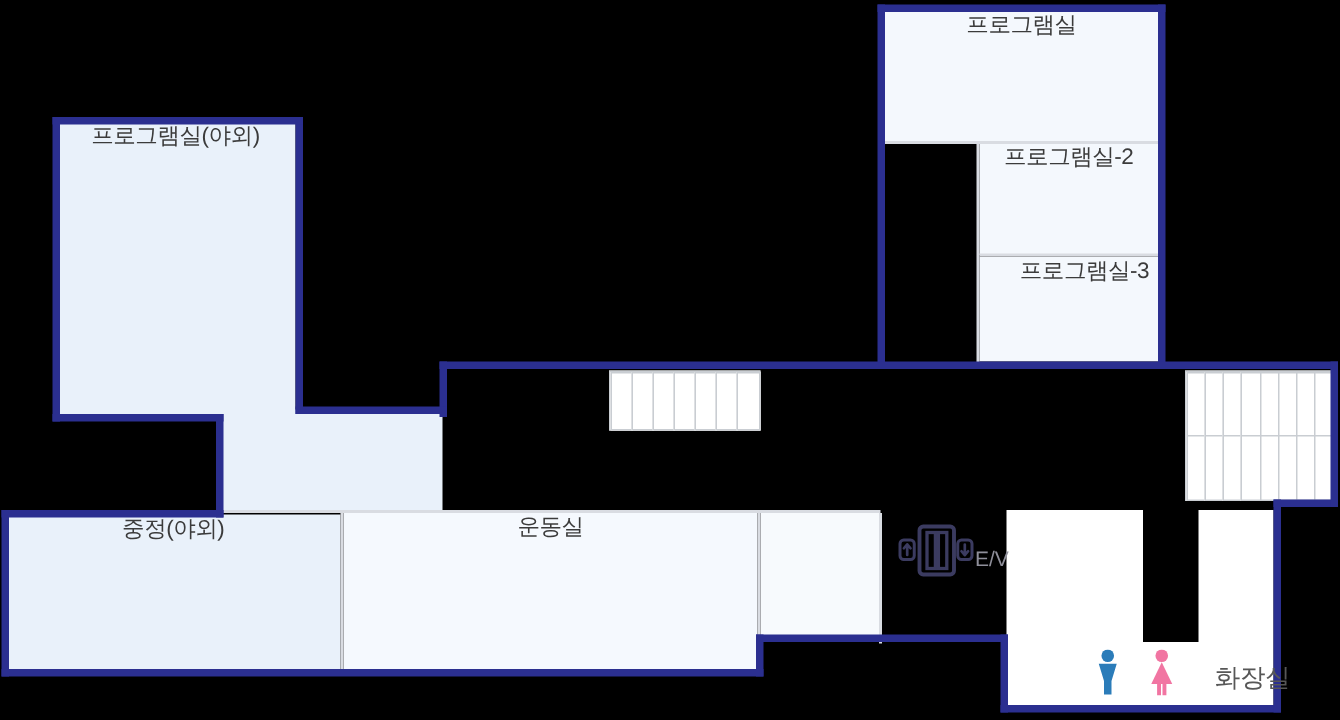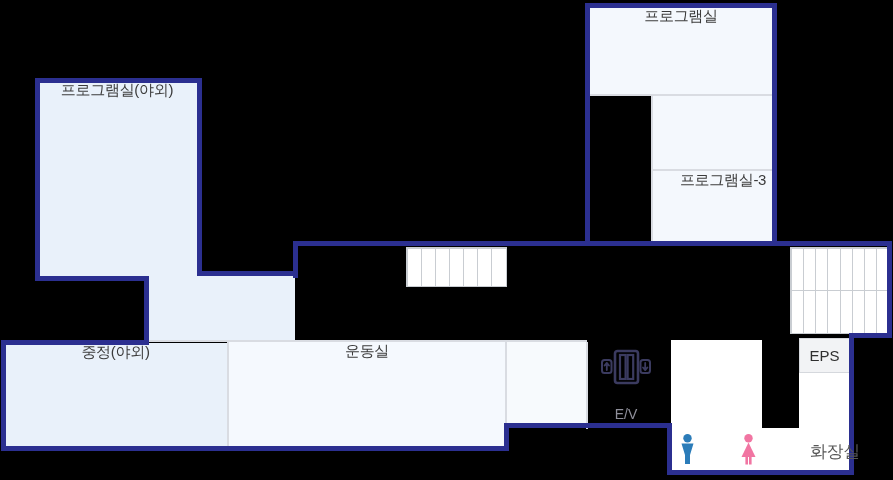--- a/index.html
+++ b/index.html
@@ -11,45 +11,42 @@
   .room-label{
     position:absolute;display:flex;align-items:flex-start;justify-content:center;
     font-size:15px;font-weight:500;color:#3b3b3b;letter-spacing:-0.3px;white-space:nowrap;
   }
   .seg{position:absolute;background:#2b2f90;}
   .gline{position:absolute;background:#d9dce2;}
   .stairs{position:absolute;display:grid;background:#fff;border:1px solid #c9cdd2;box-sizing:border-box;}
   .stairs .cell{border:1px solid #c9cdd2;margin:-0.5px;background:#fff;}
   .eps-box{position:absolute;background:#f2f3f5;border:1px solid #d5d8dd;box-sizing:border-box;
     display:flex;align-items:center;justify-content:center;font-size:15px;color:#2f2f2f;font-weight:500;}
-  .ev-wrap{position:absolute;display:flex;flex-direction:column;align-items:center;gap:12px;}
+  .ev-wrap{position:absolute;display:flex;align-items:center;}
   .ev-label{font-size:14px;color:#8f8f9a;font-weight:500;margin-top:3px;}
-  .wc-row{position:absolute;display:flex;align-items:center;justify-content:space-between;gap:20px;}
+  .wc-row{position:absolute;display:flex;align-items:center;justify-content:flex-end;gap:20px;}
   .wc-label{font-size:17px;color:#575757;font-weight:500;margin-left:7px;letter-spacing:-0.3px;}
 </style>
 </head>
 <body>
 
 <div id="stage">
 
   <div class="fill" style="left:590px;top:7px;width:182px;height:88px;background:#f4f8fd;"></div>
   <div class="fill" style="left:653px;top:95px;width:119px;height:75px;background:#f4f8fd;"></div>
   <div class="fill" style="left:653px;top:171px;width:119px;height:70px;background:#f4f8fd;"></div>
   <div class="fill" style="left:37px;top:81px;width:160px;height:196px;background:#e9f1fa;"></div>
   <div class="fill" style="left:146px;top:273px;width:149px;height:68px;background:#e9f1fa;"></div>
   <div class="fill" style="left:4px;top:343px;width:223px;height:103px;background:#e9f1fa;"></div>
   <div class="fill" style="left:229px;top:342px;width:276px;height:104px;background:#f5f9fe;"></div>
   <div class="fill" style="left:507px;top:342px;width:79px;height:86px;background:#f7fafd;"></div>
   <div class="fill" style="left:671px;top:340px;width:178px;height:131px;background:#ffffff;"></div>
 
   <div class="fill" style="left:762px;top:340px;width:37px;height:88px;background:#000;"></div>
 
-  <div class="eps-box" style="left:799px;top:338px;width:51px;height:35px;">
-    <span>EPS</span>
-  </div>
 
   <div class="gline" style="left:590px;top:94px;width:182px;height:2px;"></div>
   <div class="gline" style="left:651px;top:94px;width:2px;height:148px;"></div>
   <div class="gline" style="left:653px;top:169px;width:119px;height:2px;"></div>
   <div class="gline" style="left:146px;top:340px;width:441px;height:2px;"></div>
   <div class="gline" style="left:227px;top:342px;width:2px;height:104px;"></div>
   <div class="gline" style="left:505px;top:342px;width:2px;height:87px;"></div>
   <div class="gline" style="left:586px;top:342px;width:2px;height:87px;"></div>
 
   <div class="stairs" style="left:406px;top:247px;width:101px;height:40px;grid-template-columns:repeat(7,1fr);">
@@ -98,20 +95,23 @@
   <div class="seg" style="left:504px;top:423px;width:168px;height:5px;"></div>
   <div class="seg" style="left:667px;top:423px;width:5px;height:52px;"></div>
   <div class="seg" style="left:667px;top:470px;width:187px;height:5px;"></div>
   <div class="seg" style="left:849px;top:333px;width:5px;height:142px;"></div>
   <div class="seg" style="left:849px;top:333px;width:43px;height:5px;"></div>
   <div class="seg" style="left:887px;top:241px;width:5px;height:97px;"></div>
 
   <div class="room-label" style="left:590px;top:7px;width:182px;height:88px;">
     <span>프로그램실</span>
   </div>
+  <div class="room-label" style="left:653px;top:95px;width:119px;height:75px;">
+    <span>프로그램실-2</span>
+  </div>
   <div class="room-label" style="left:653px;top:171px;width:140px;height:70px;">
     <span>프로그램실-3</span>
   </div>
   <div class="room-label" style="left:37px;top:81px;width:160px;height:196px;">
     <span>프로그램실(야외)</span>
   </div>
   <div class="room-label" style="left:4px;top:343px;width:223px;height:103px;">
     <span>중정(야외)</span>
   </div>
   <div class="room-label" style="left:229px;top:342px;width:276px;height:104px;">

